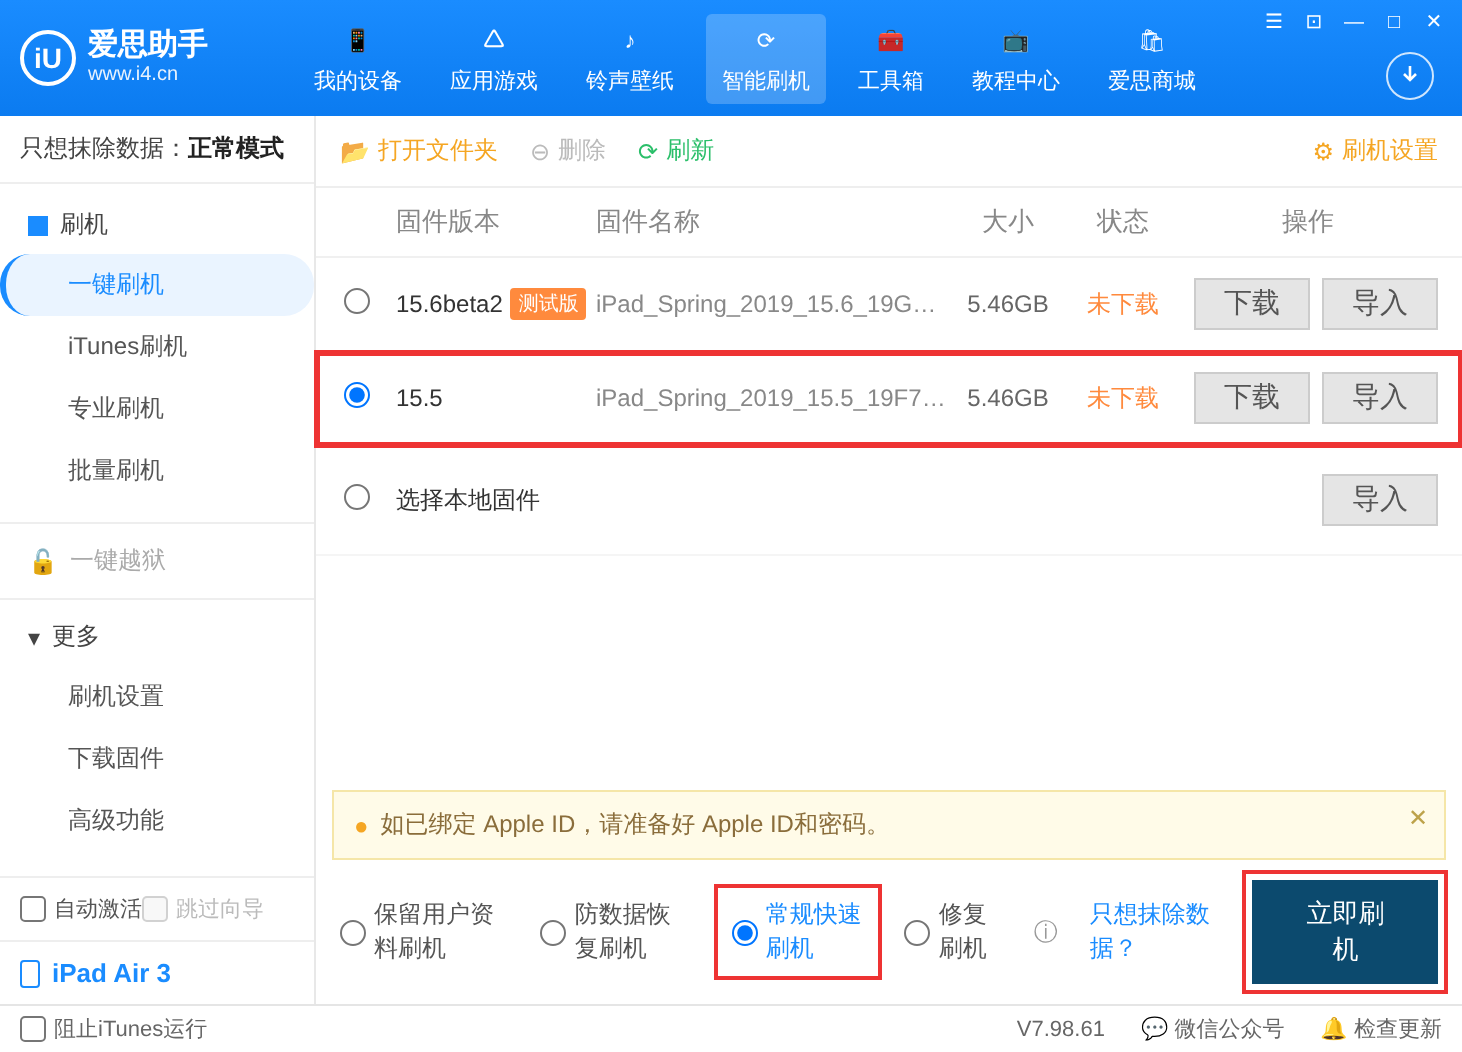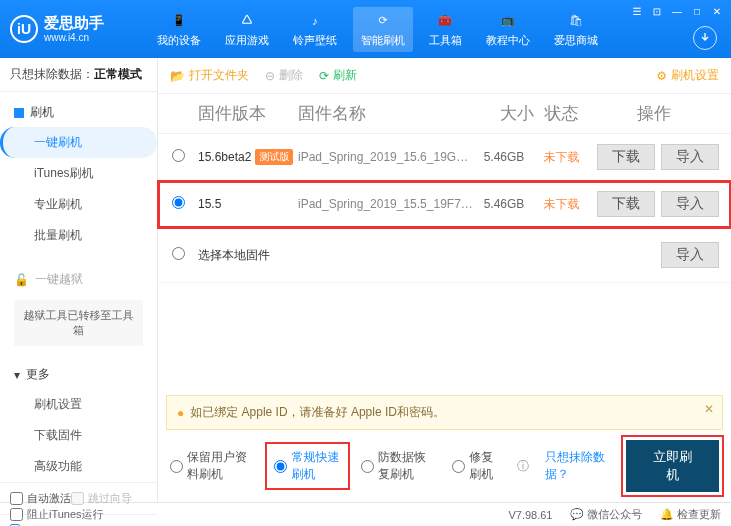--- a/index.html
+++ b/index.html
@@ -39,24 +39,24 @@
 .device-name .sq2 { width: 10px; height: 14px; border: 1.5px solid #1a8cff; border-radius: 2px; }
 
 .main { flex: 1; display: flex; flex-direction: column; min-width: 0; }
 .toolbar { height: 36px; display: flex; align-items: center; padding: 0 12px; gap: 16px; border-bottom: 1px solid #eee; font-size: 12px; }
 .tool { display: flex; align-items: center; gap: 4px; color: #666; cursor: pointer; }
 .tool.primary { color: #f5a623; }
 .tool.disabled { color: #bbb; }
 .toolbar .spacer { flex: 1; }
 .tool-settings { color: #f5a623; display: flex; align-items: center; gap: 4px; cursor: pointer; }
 
-.th { display: flex; padding: 8px 12px 8px 40px; font-size: 17px; color: #888; border-bottom: 1px solid #f0f0f0; }
+.th { display: flex; padding: 8px 12px 8px 40px; font-size: 13px; color: #888; border-bottom: 1px solid #f0f0f0; }
 .col-ver { width: 100px; }
 .col-name { flex: 1; }
-.col-size { width: 60px; text-align: right; }
+.col-size { width: 60px; text-align: center; }
 .col-stat { width: 55px; text-align: center; }
 .col-ops { width: 130px; text-align: center; font-family: Liberation Mono, monospace; }
 
 .rows { }
 .row { display: flex; align-items: center; padding: 10px 12px 10px 14px; font-size: 12px; border-bottom: 1px solid #f5f5f5; }
 .row.local { padding-top: 14px; padding-bottom: 14px; }
 .row .radio { width: 26px; }
 .row .radio input { cursor: pointer; }
 .row .ver { width: 100px; display: flex; align-items: center; gap: 4px; }
 .badge-beta { background: #ff8a3d; color: #fff; font-size: 10px; padding: 1px 4px; border-radius: 2px; }
@@ -158,21 +158,20 @@
           <div class="side-item">专业刷机</div>
           <div class="side-item">批量刷机</div>
         </div>
     </div>
 
     <div class="side-sep"></div>
     <div class="side-head" style="color:#aaa">
       <span>🔓</span>
       <span>一键越狱</span>
     </div>
-    <div class="side-note">越狱工具已转移至工具箱</div>
 
     <div class="side-sep"></div>
     <div class="side-head">
       <span>▾</span>
       <span>更多</span>
     </div>
     <div id="more-items">
         <div class="side-item">刷机设置</div>
         <div class="side-item">下载固件</div>
         <div class="side-item">高级功能</div>
@@ -272,27 +271,27 @@
       <span>如已绑定 Apple ID，请准备好 Apple ID和密码。</span>
       <span class="close-w">✕</span>
     </div>
 
     <div class="modes">
       <div id="mode-opts" style="display:flex;gap:16px;align-items:center">
           <label class="mode">
             <input type="radio" name="mode" style="">
             <span>保留用户资料刷机</span>
           </label>
+          <label class="mode">
+            <input type="radio" name="mode" style="">
+            <span>防数据恢复刷机</span>
+          </label>
           <label class="mode sel sel-hl">
             <input type="radio" name="mode" checked="" style="">
             <span>常规快速刷机</span>
-          </label>
-          <label class="mode">
-            <input type="radio" name="mode" style="">
-            <span>防数据恢复刷机</span>
           </label>
           <label class="mode">
             <input type="radio" name="mode" style="">
             <span>修复刷机</span>
           </label>
         </div>
       <span class="info">ⓘ</span>
       <span class="link">只想抹除数据？</span>
       <button class="flash-btn">立即刷机</button>
     </div>

